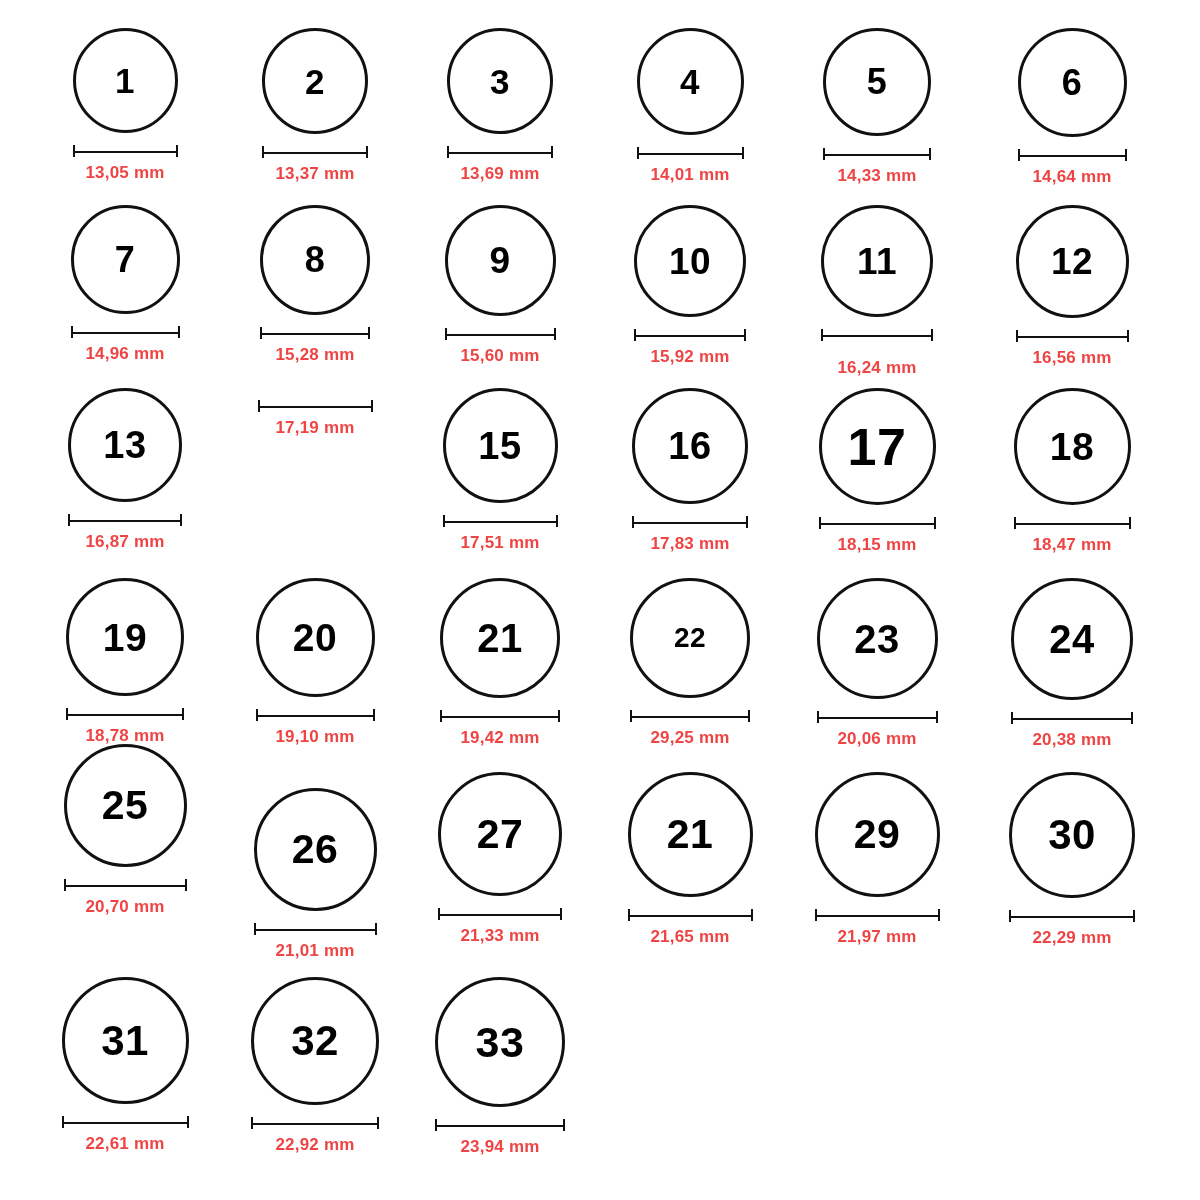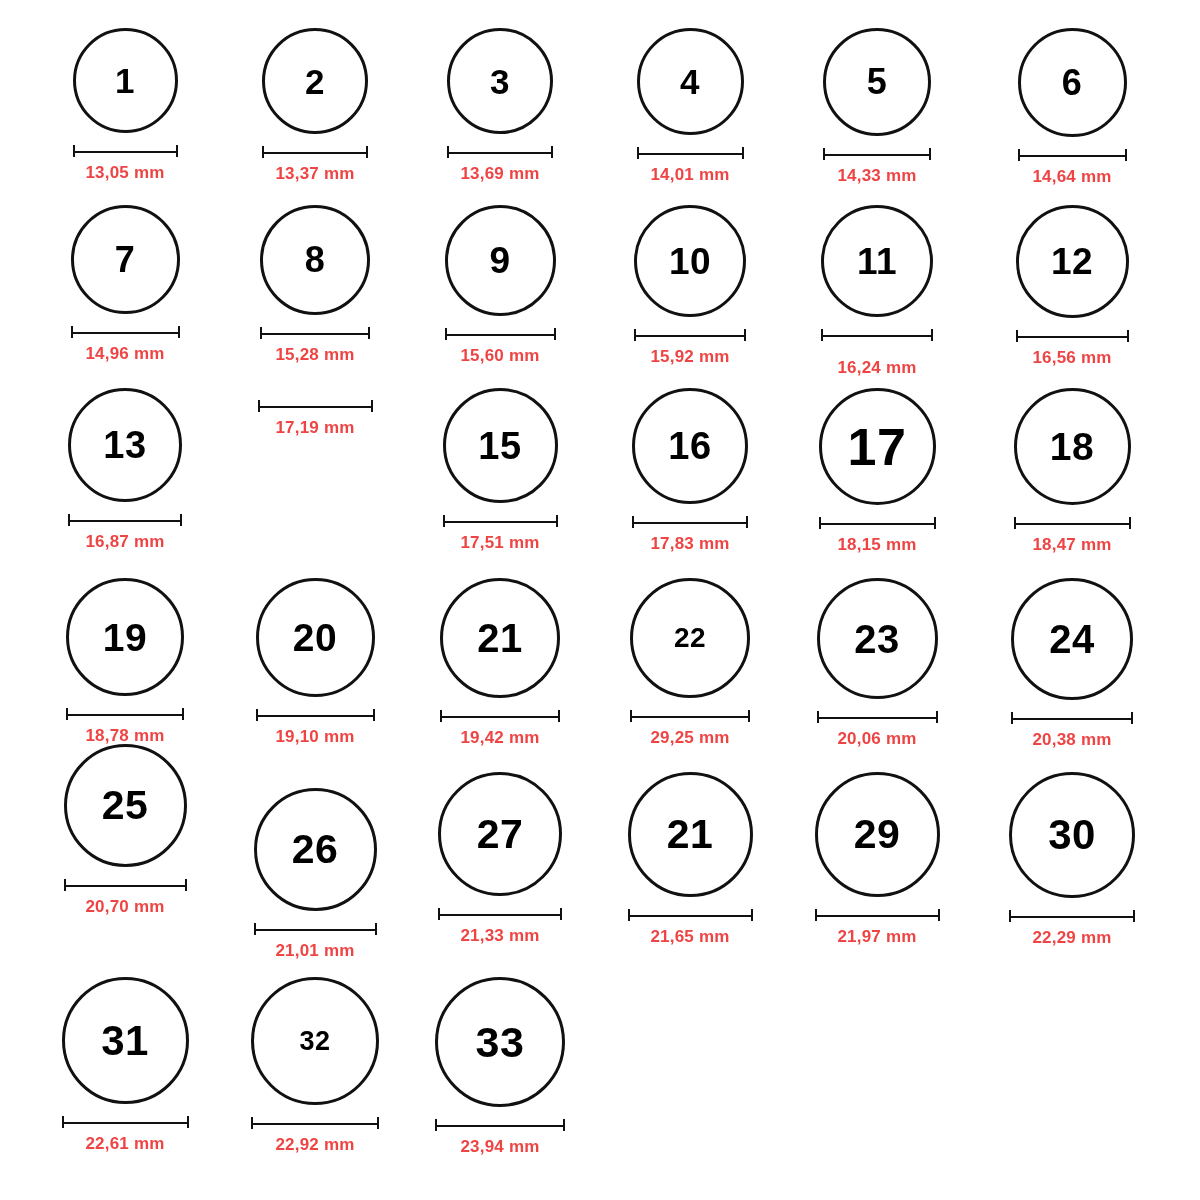--- a/index.html
+++ b/index.html
@@ -410,21 +410,21 @@
       </div>
       <div class="measure" style="width: 127px; margin-top: 12px;">
         <div class="measure-line"></div>
         <div class="measure-cap left"></div>
         <div class="measure-cap right"></div>
       </div>
       <div class="mm-label" style="margin-top: 6px;">22,61 mm</div>
     </div>
     <div class="size-cell" style="left: 230px; top: 977px; width: 170px;">
       <div class="ring" style="width: 128px; height: 128px;">
-        <span class="ring-number" style="font-size: 27px;">32</span>
+        <span class="ring-number" style="font-size: 42px;">32</span>
       </div>
       <div class="measure" style="width: 128px; margin-top: 12px;">
         <div class="measure-line"></div>
         <div class="measure-cap left"></div>
         <div class="measure-cap right"></div>
       </div>
       <div class="mm-label" style="margin-top: 6px;">22,92 mm</div>
     </div>
     <div class="size-cell" style="left: 415px; top: 977px; width: 170px; text-align: center;">
       <div class="ring" style="width: 130px; height: 130px;">

